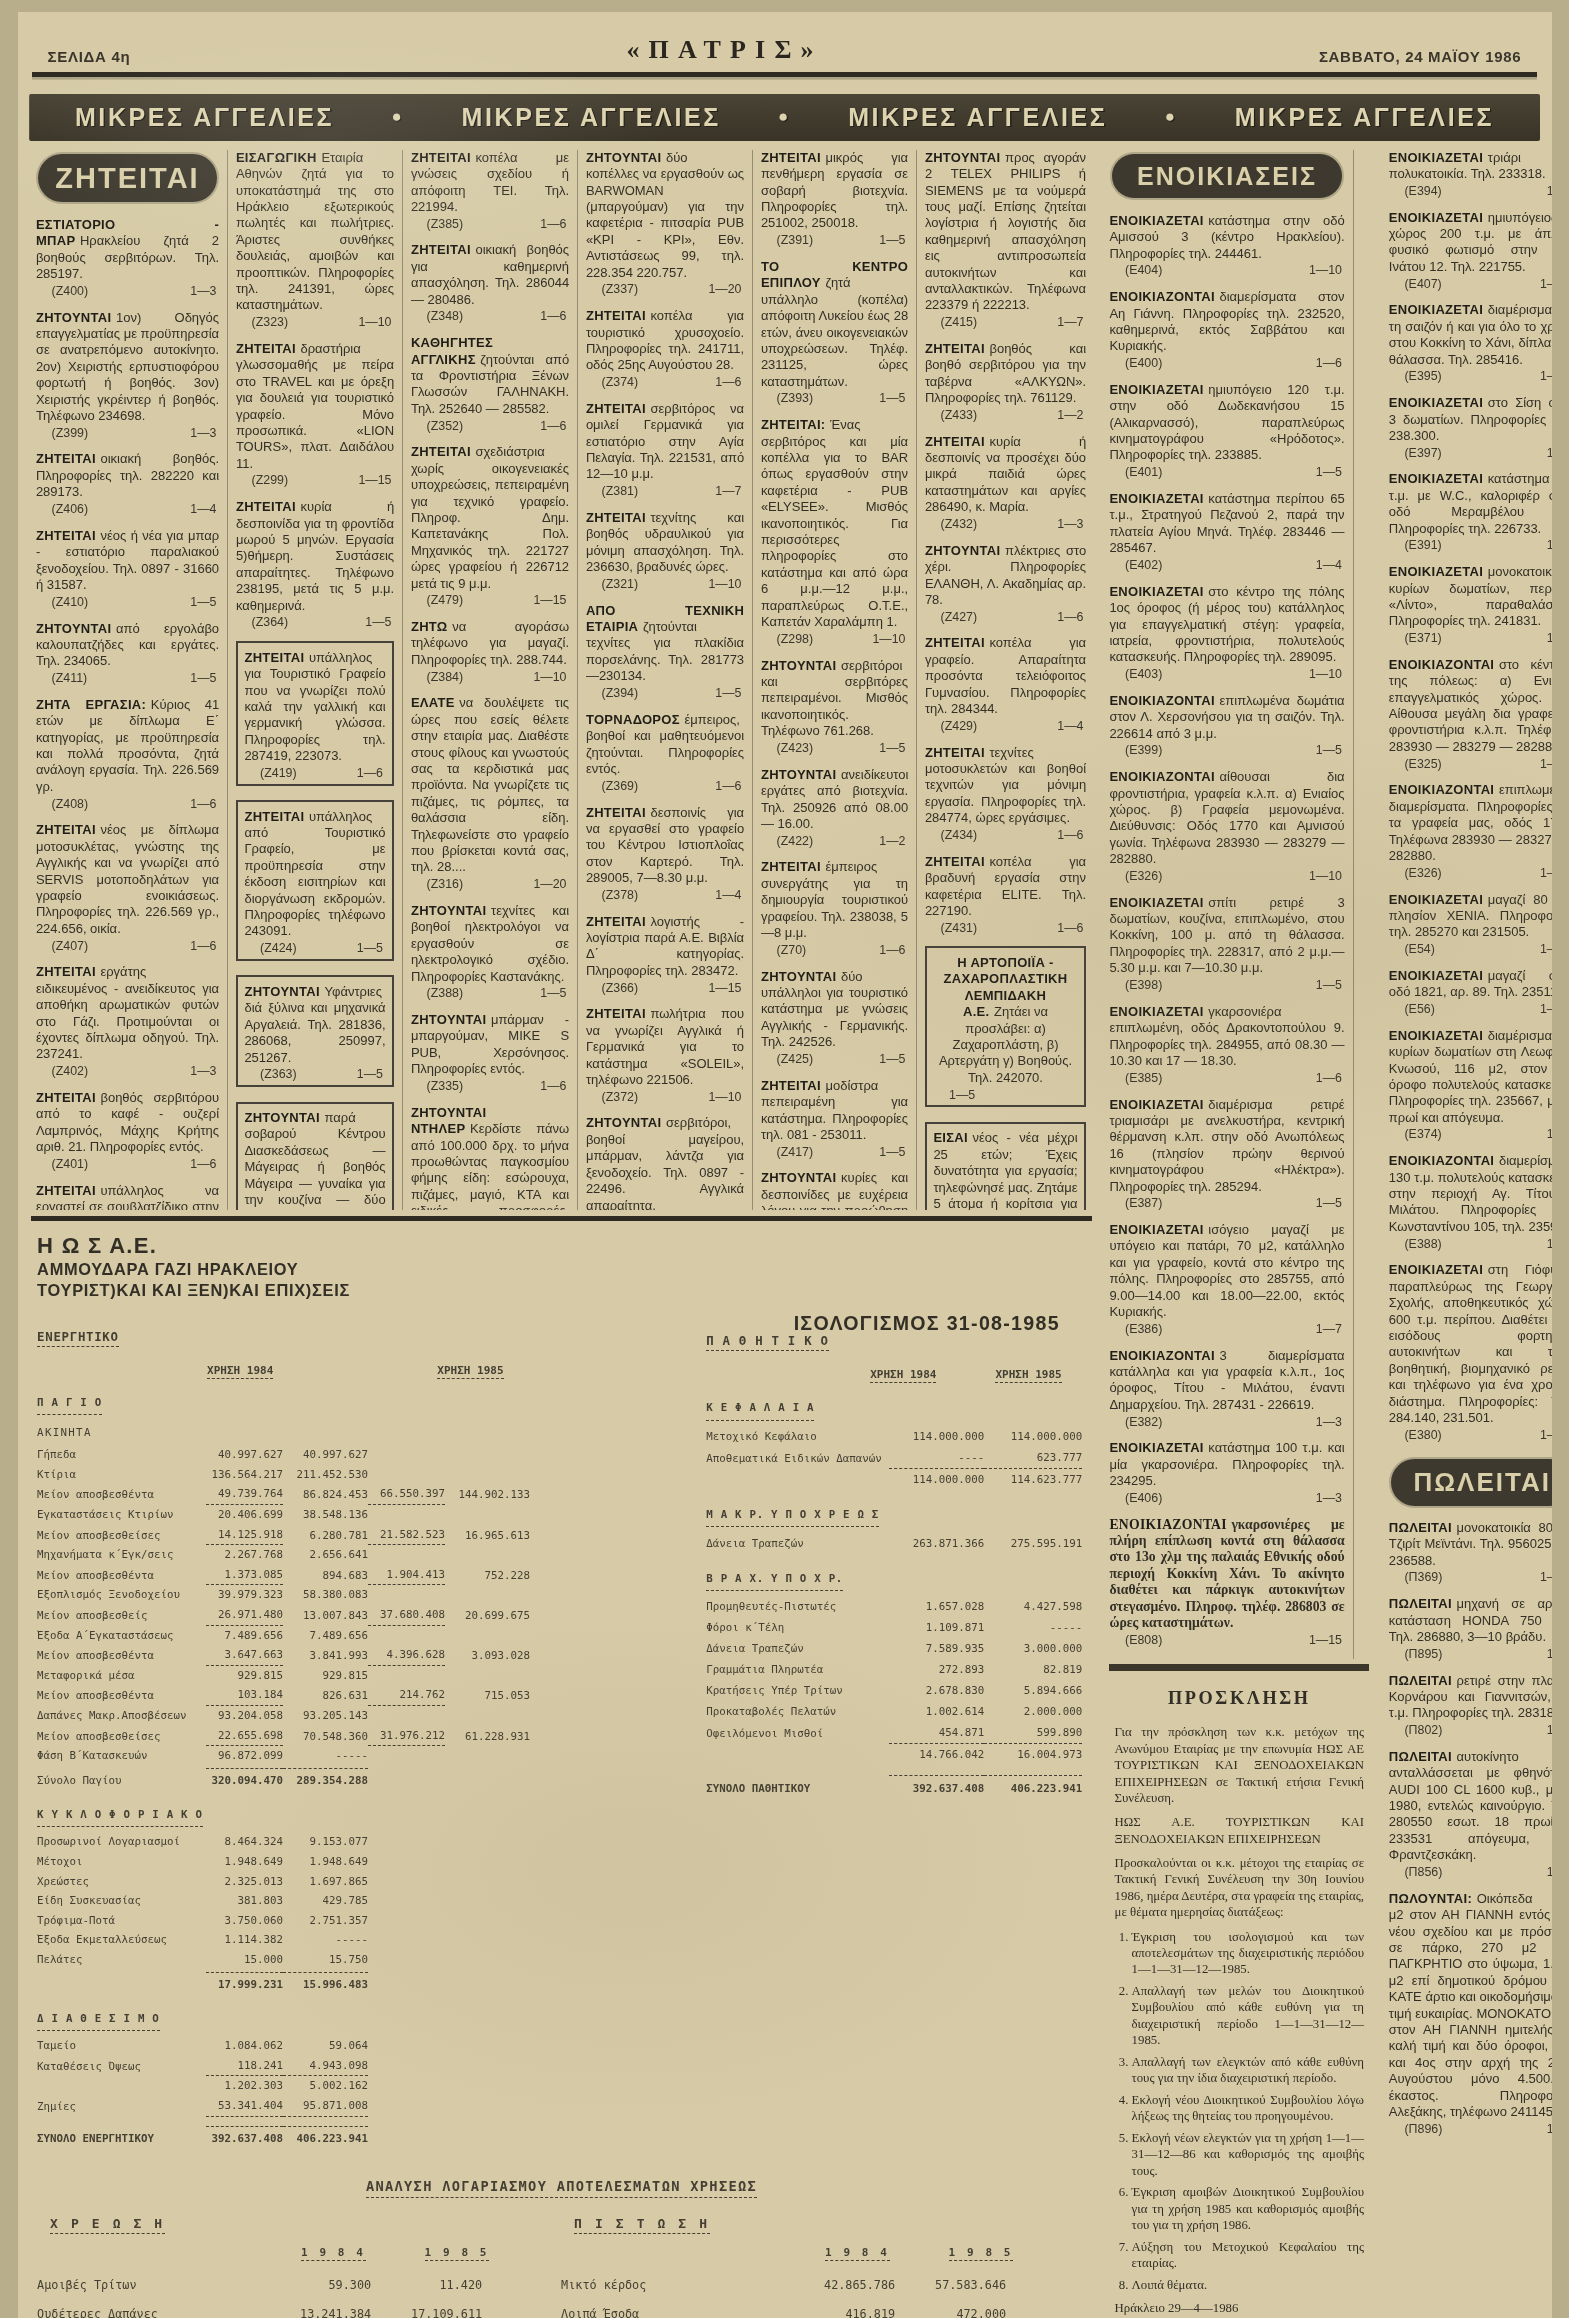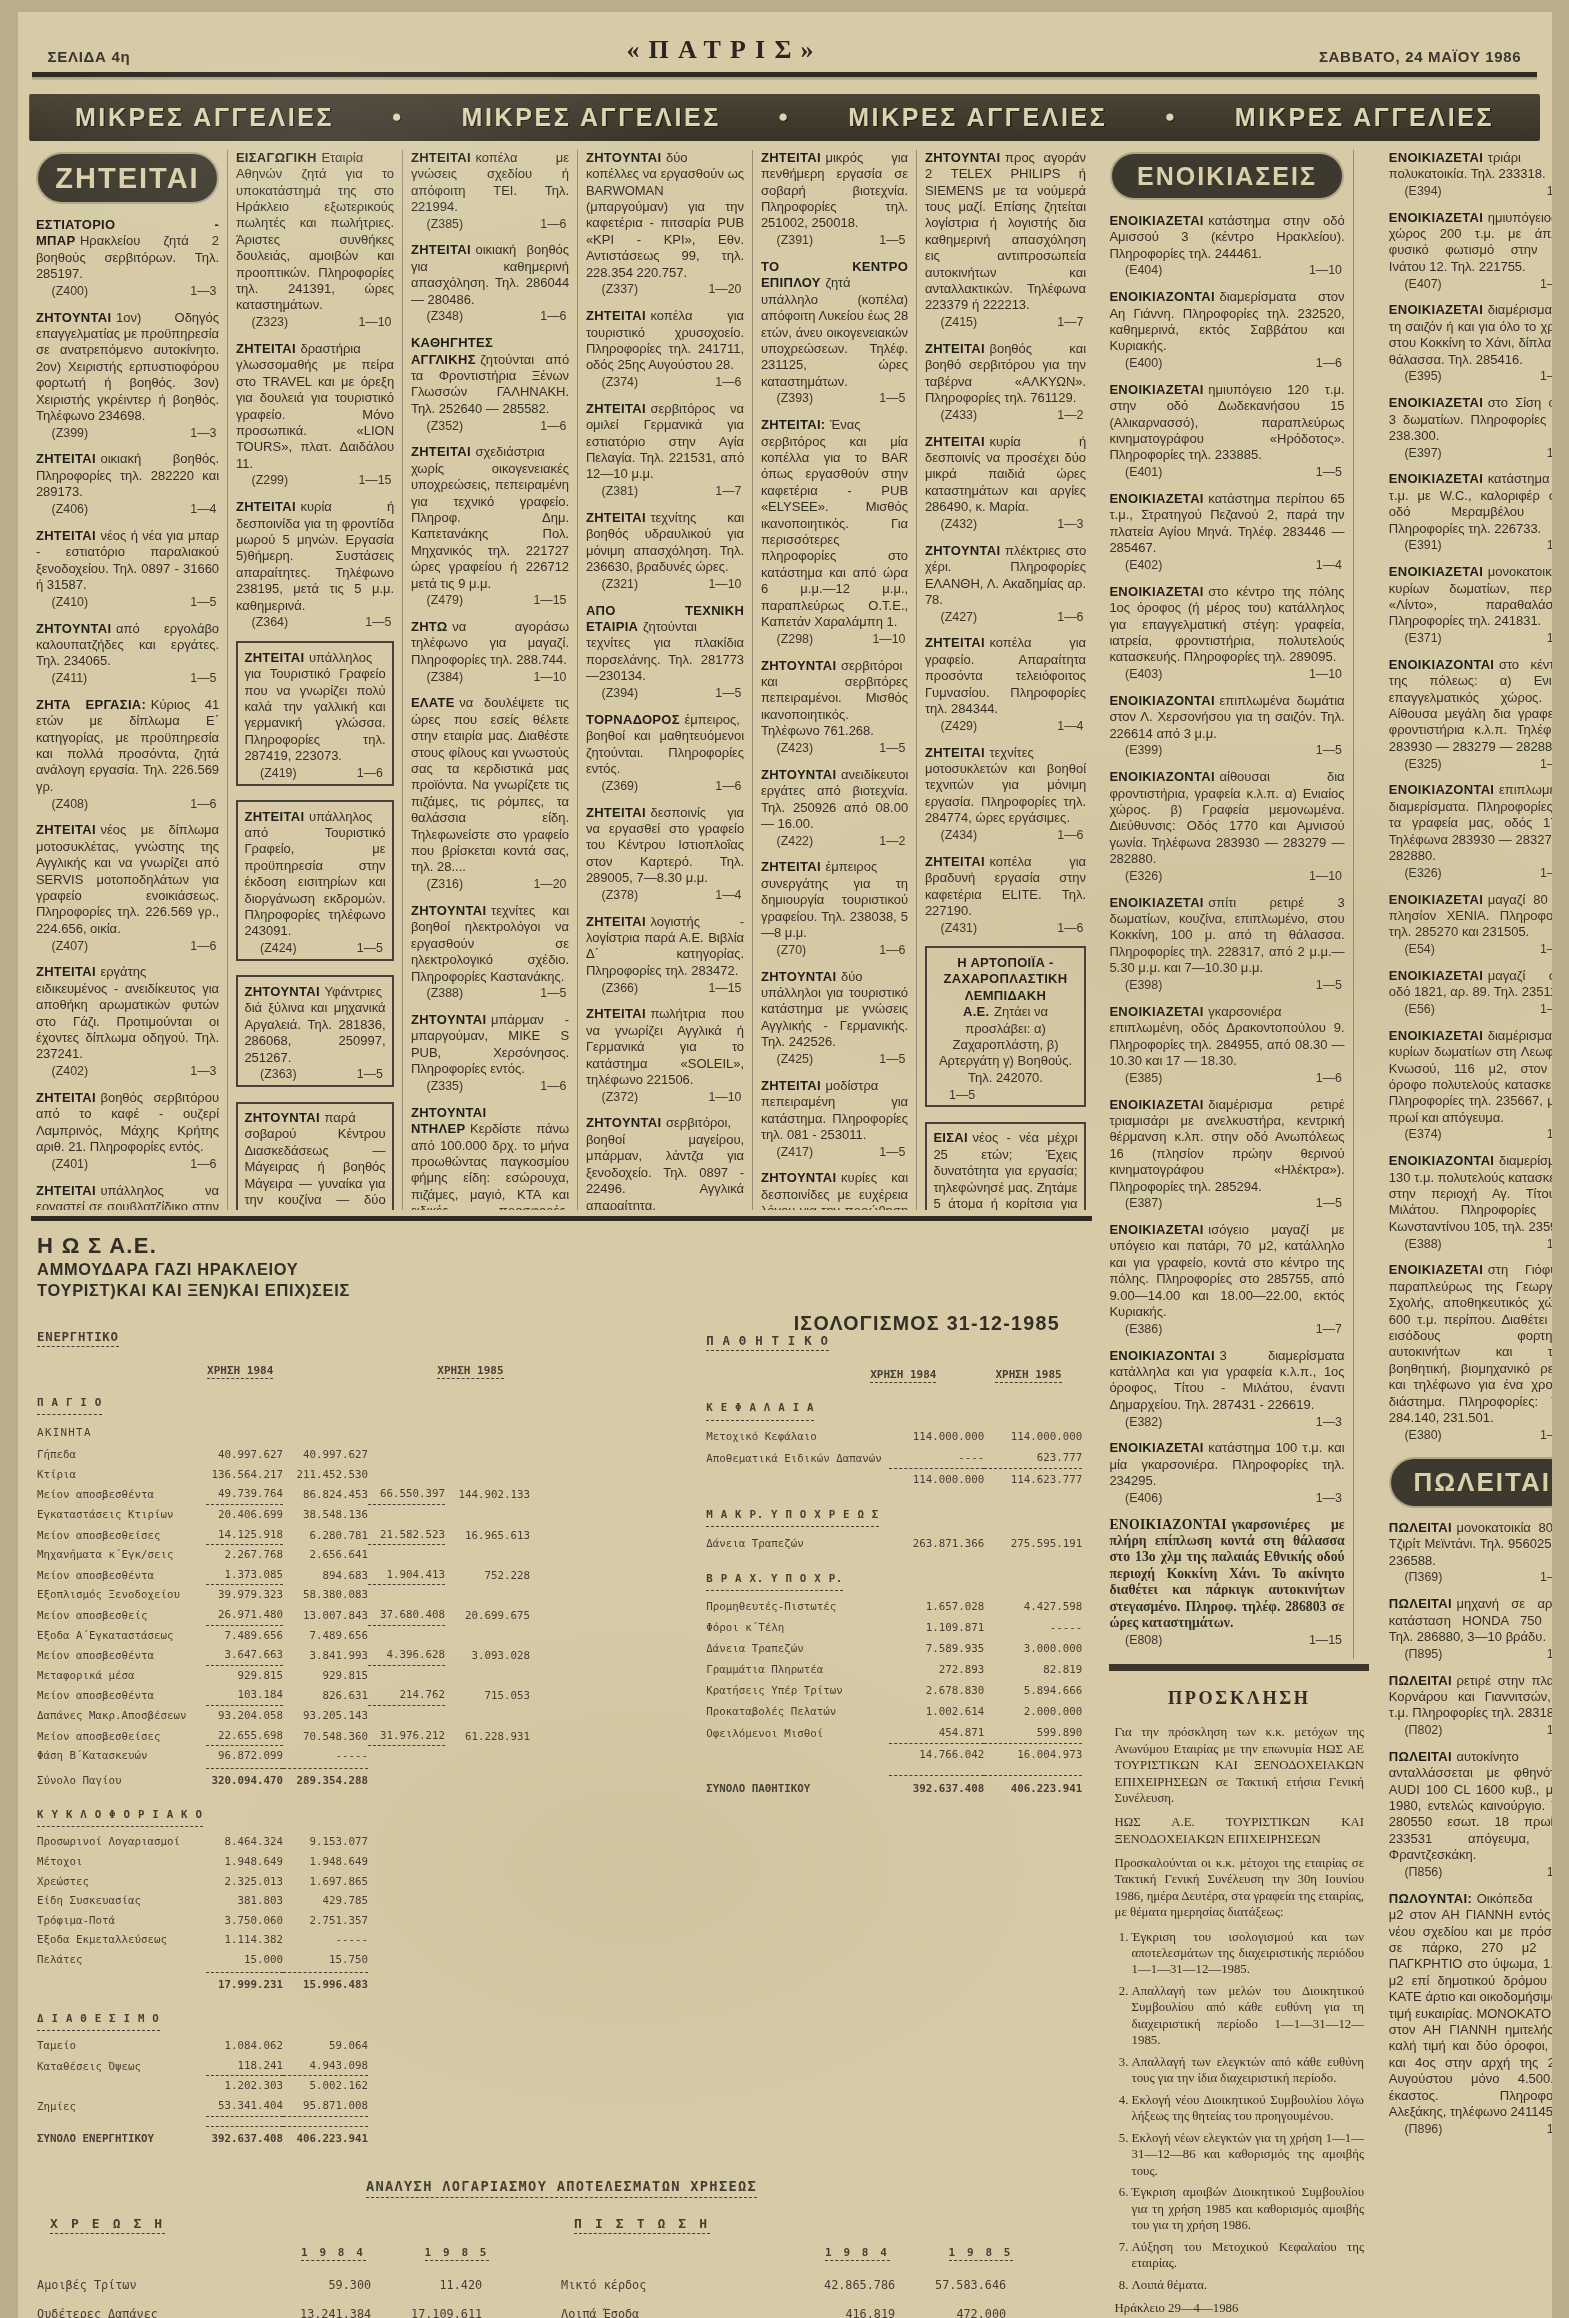--- a/index.html
+++ b/index.html
@@ -483,21 +483,21 @@
               <p class="body"><b class="lead">ΕΙΣΑΙ</b><span>νέος - νέα μέχρι 25 ετών; Έχεις δυνατότητα για εργασία; τηλεφώνησέ μας. Ζητάμε 5 άτομα ή κορίτσια για την πώληση εντός πόλεως, για τους καλύτερους εκτός, με έξοδα κινήσεως και μεταφορικά πληρωμένα. Για πληροφορίες και ραντεβού, τηλεφωνάτε στο 225-222.</span></p>
             </article>
           </section>
       </div>
 
       <section class="sheet">
         <div class="sheet-head">
           <p class="co-name">Η Ω Σ  Α.Ε.</p>
           <p class="co-line">ΑΜΜΟΥΔΑΡΑ ΓΑΖΙ ΗΡΑΚΛΕΙΟΥ</p>
           <p class="co-line">ΤΟΥΡΙΣΤ)ΚΑΙ ΚΑΙ ΞΕΝ)ΚΑΙ ΕΠΙΧ)ΣΕΙΣ</p>
-          <span class="statement-title">ΙΣΟΛΟΓΙΣΜΟΣ  31-12-1985</span>
+          <span class="statement-title">ΙΣΟΛΟΓΙΣΜΟΣ  31-08-1985</span>
         </div>
         <div class="sheet-cols">
           <div class="assets">
             <span class="side-title">ΕΝΕΡΓΗΤΙΚΟ</span>
             <div class="year-heads">
               <span>ΧΡΗΣΗ 1984</span>
               <span>ΧΡΗΣΗ 1985</span>
             </div>
             <div>
                 <div class="brow h">

